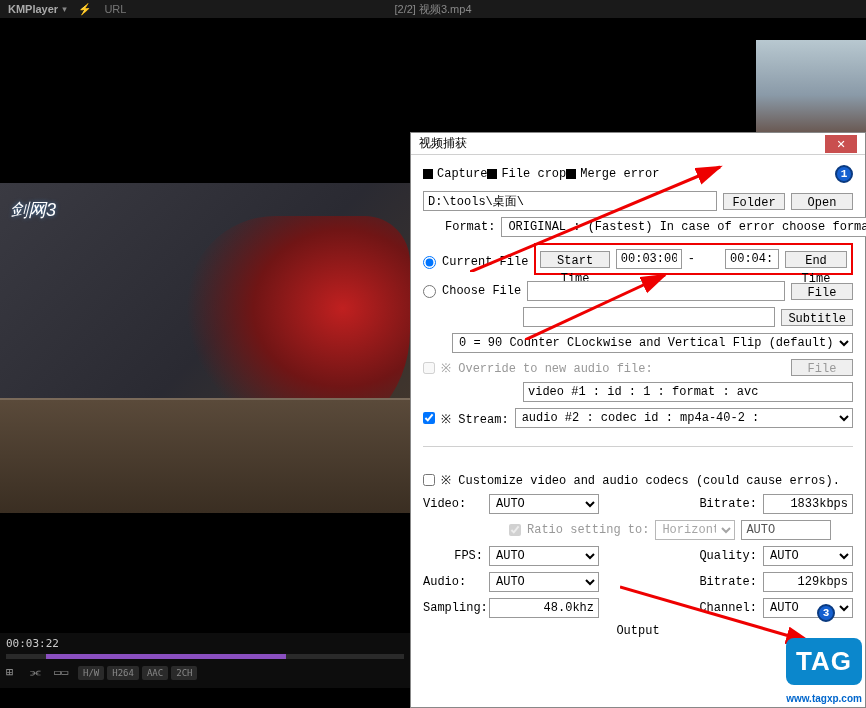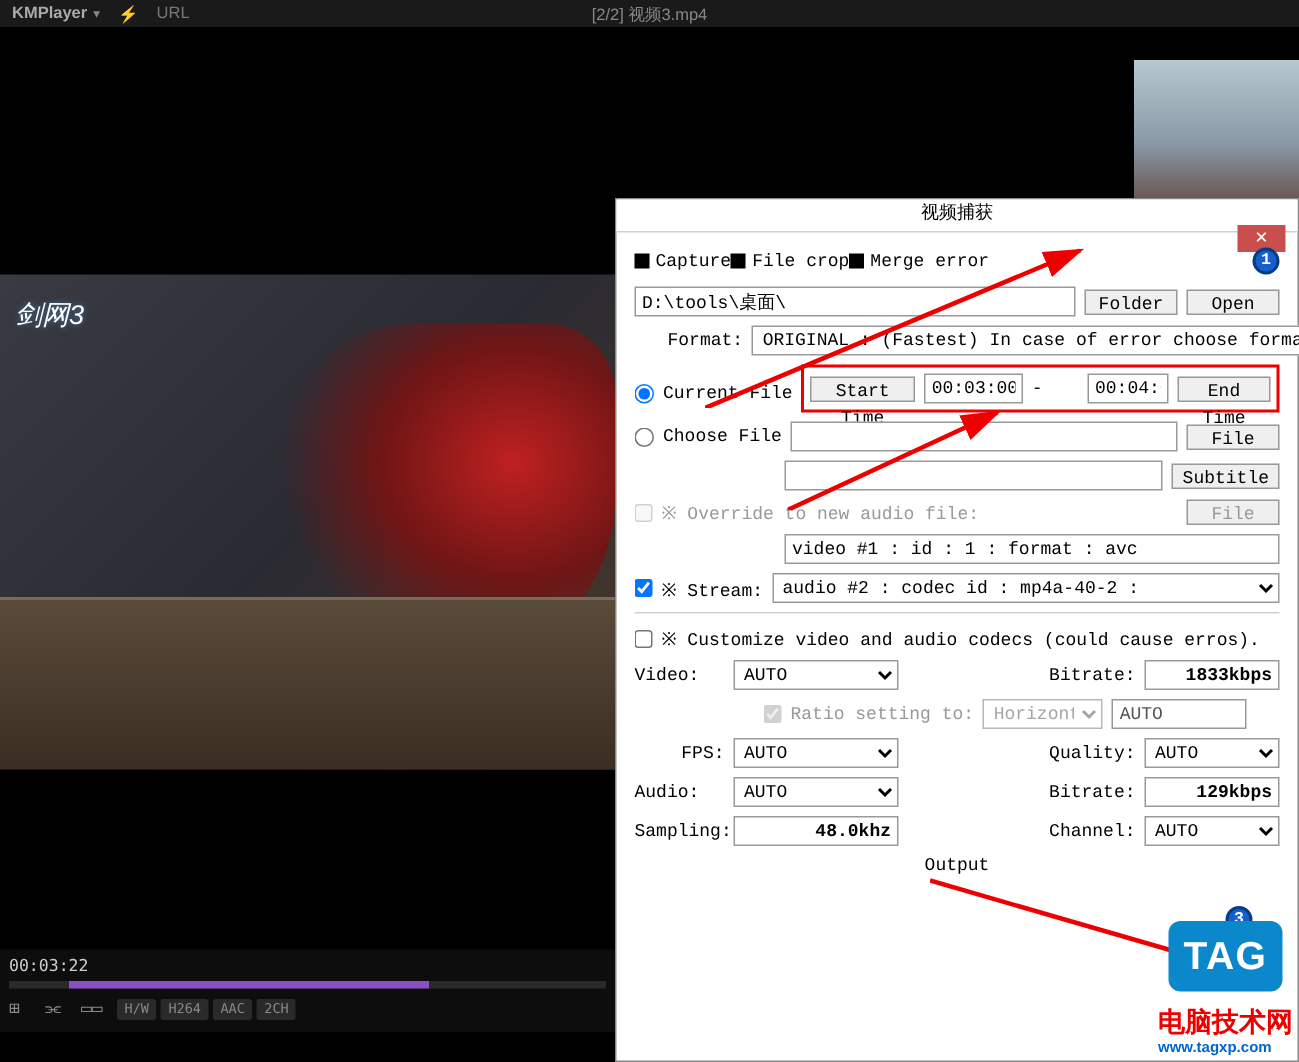--- a/index.html
+++ b/index.html
@@ -22,21 +22,21 @@
 
 .bottombar { position: absolute; bottom: 0; left: 0; width: 410px; height: 55px; background: #0d0d0d; color: #bbb; font-size: 10px; padding: 4px 6px; font-family: "Consolas", monospace; }
 .bottombar .timecode { color: #ccc; font-size: 11px; }
 .bottombar .progress { width: 100%; height: 5px; background: #2a2a2a; margin: 4px 0; position: relative; }
 .bottombar .progress .fill { position: absolute; left: 40px; width: 240px; height: 100%; background: #8a4fc0; }
 .bottombar .row { display: flex; align-items: center; gap: 10px; margin-top: 6px; }
 .bottombar .icon { display: inline-block; width: 14px; height: 14px; color: #888; font-size: 12px; }
 .bottombar .tags span { background: #2a2a2a; padding: 2px 5px; margin-right: 3px; color: #888; font-size: 9px; border-radius: 2px; }
 
 .dialog { position: absolute; top: 132px; left: 410px; width: 456px; height: 576px; background: #fff; border: 1px solid #888; color: #000; }
-.dialog .titlebar { background: #fff; height: 22px; border-bottom: 1px solid #d0d0d0; display: flex; align-items: center; padding: 0 8px; font-size: 12px; flex-direction: column; }
+.dialog .titlebar { background: #fff; height: 22px; border-bottom: 1px solid #d0d0d0; display: flex; align-items: center; padding: 0 8px; font-size: 12px; }
 .dialog .titlebar .close { margin-left: auto; width: 32px; height: 18px; background: #c94f4f; color: #fff; text-align: center; line-height: 18px; font-size: 11px; }
 
 .dialog .body { padding: 10px 12px 6px; font-family: "Courier New", monospace; font-size: 12px; }
 
 .tabrow { display: flex; align-items: center; margin-bottom: 8px; }
 .tabrow .tab { display: flex; align-items: center; gap: 4px; }
 .tabrow .sq { width: 10px; height: 10px; background: #000; display: inline-block; }
 
 .row { display: flex; align-items: center; gap: 6px; margin-bottom: 6px; }
 .row label { white-space: nowrap; }
@@ -44,33 +44,33 @@
 .input[readonly] { }
 .btn { border: 1px solid #999; background: #efefef; height: 17px; min-width: 62px; text-align: center; line-height: 18px; font-family: inherit; font-size: 12px; cursor: pointer; padding: 0 6px; }
 .select { border: 1px solid #999; background: #fff; height: 20px; font-family: inherit; font-size: 12px; padding: 0 2px; }
 .gray { color: #999; }
 .radio { display: inline-block; }
 .chk { width: 12px; height: 12px; }
 .flex1 { flex: 1; }
 
 .red-box { border: 2px solid #e00; padding: 4px; display: flex; align-items: center; gap: 6px; margin-bottom: 6px; }
 
-.section { border-top: 1px solid #d0d0d0; padding-top: 8px; margin-top: 6px; }
+.section { border-top: 1px solid #d0d0d0; padding-top: 24px; margin-top: 18px; }
 
 .badge { display: inline-flex; align-items: center; justify-content: center; width: 18px; height: 18px; border-radius: 50%; background: #1560d0; color: #fff; font-size: 11px; font-weight: bold; border: 2px solid #0a3a80; }
 
 .annot-arrow { position: absolute; pointer-events: none; }
 
 .watermark { position: absolute; bottom: 0px; right: 0px; background: rgba(255,255,255,0.0); display: flex; align-items: center; gap: 8px; padding: 4px; flex-direction: column; }
 .watermark .tag { background: #0b87cc; color: #fff; font-weight: 900; font-size: 26px; padding: 8px 10px; border-radius: 8px; letter-spacing: 1px; }
 .watermark .txt { display: flex; flex-direction: column; }
 .watermark .txt .cn { color: #e00; font-size: 18px; font-weight: bold; }
 .watermark .txt .url { color: #06c; font-size: 10px; font-weight: bold; }
 
-.right-align { text-align: right; font-weight: bold; }
+.right-align { text-align: right; }
 </style>
 </head>
 <body>
 
 <div class="topbar">
   <span class="logo">KMPlayer</span>
   <span class="drop">▾</span>
   <span class="bolt">⚡</span>
   <span class="url-label">URL</span>
   <span class="title">[2/2] 视频3.mp4</span>
@@ -149,20 +149,24 @@
       <input type="radio" class="radio" style="">
       <label>Choose File</label>
       <input class="input flex1" style="">
       <button class="btn">File</button>
     </div>
     <div class="row">
       <span style="width:94px"></span>
       <input class="input flex1" style="">
 
       <button class="btn">Subtitle</button>
+    </div>
+    <div class="row">
+      <span style="width:94px"></span>
+      <select class="select flex1"><option>0 = 90 Counter CLockwise and Vertical Flip (default)</option></select>
     </div>
 
     <div class="row gray">
       <input type="checkbox" class="chk" disabled="" style="">
       <label>※ Override to new audio file:</label>
       <span class="flex1"></span>
       <button class="btn gray" disabled="">File</button>
     </div>
     <div class="row">
         <span style="width:94px"></span>
@@ -243,16 +247,15 @@
       <marker id="ah3" markerWidth="10" markerHeight="10" refX="8" refY="3" orient="auto">
         <path d="M0,0 L0,6 L9,3 z" fill="#e00"></path>
       </marker>
     </defs>
   <line x1="0" y1="5" x2="190" y2="60" stroke="#e00" stroke-width="3" marker-end="url(#ah3)"></line>
 </svg>
 
 <div class="watermark">
   <span class="tag">TAG</span>
   <span class="txt">
-    <span class="cn">电脑技术网</span>
     <span class="url">www.tagxp.com</span>
   </span>
 </div>
 
 </body></html>

